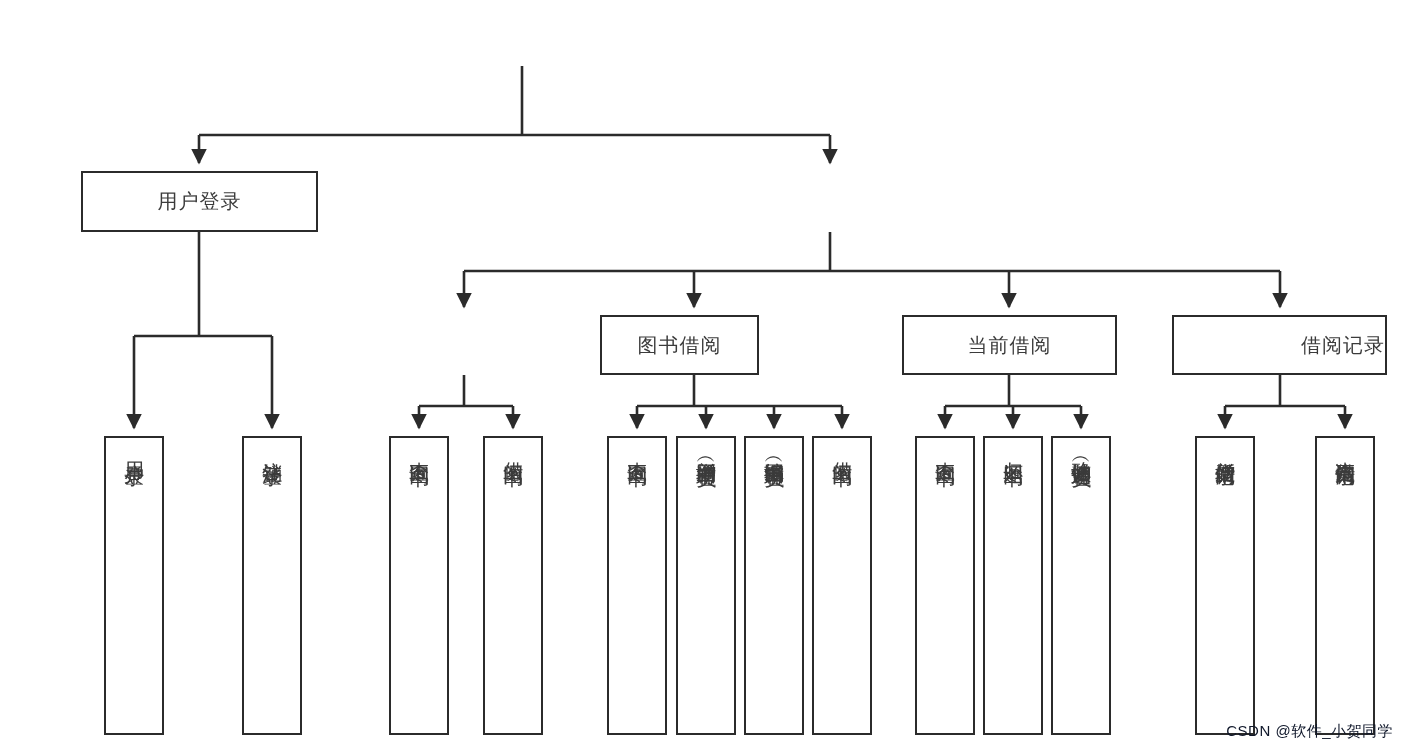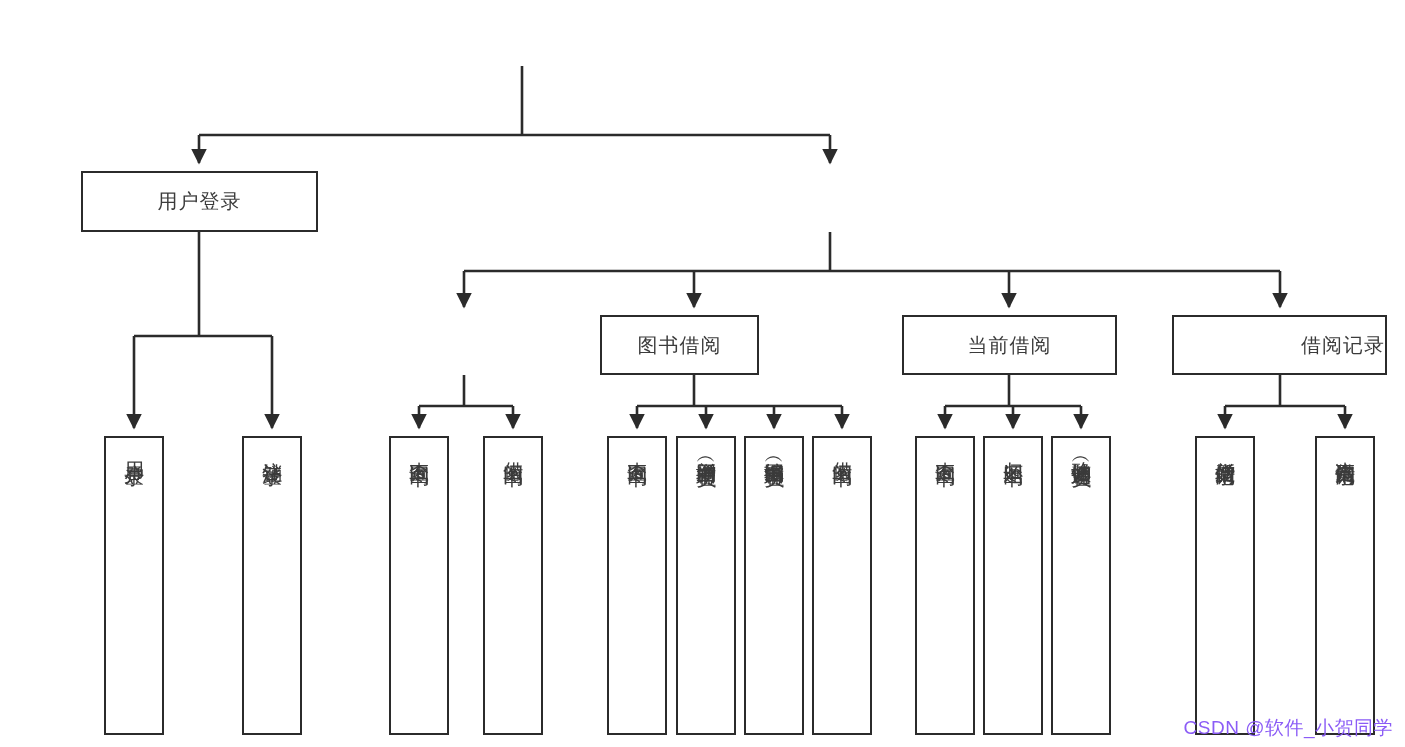--- a/index.html
+++ b/index.html
@@ -61,22 +61,22 @@
     letter-spacing: 2px;
     white-space: nowrap;
   }
   .leaf-tall .vlabel {
     letter-spacing: 1px;
   }
   #watermark {
     position: absolute;
     right: 12px;
     bottom: 6px;
-    font-size: 19px;
-    color: #8b5cf6;
+    font-size: 15px;
+    color: #0f172a;
     letter-spacing: 0.5px;
     white-space: nowrap;
   }
 </style>
 </head>
 <body>
 
 <div id="canvas">
 
   <svg class="connectors" viewBox="0 0 1405 747" xmlns="http://www.w3.org/2000/svg">

